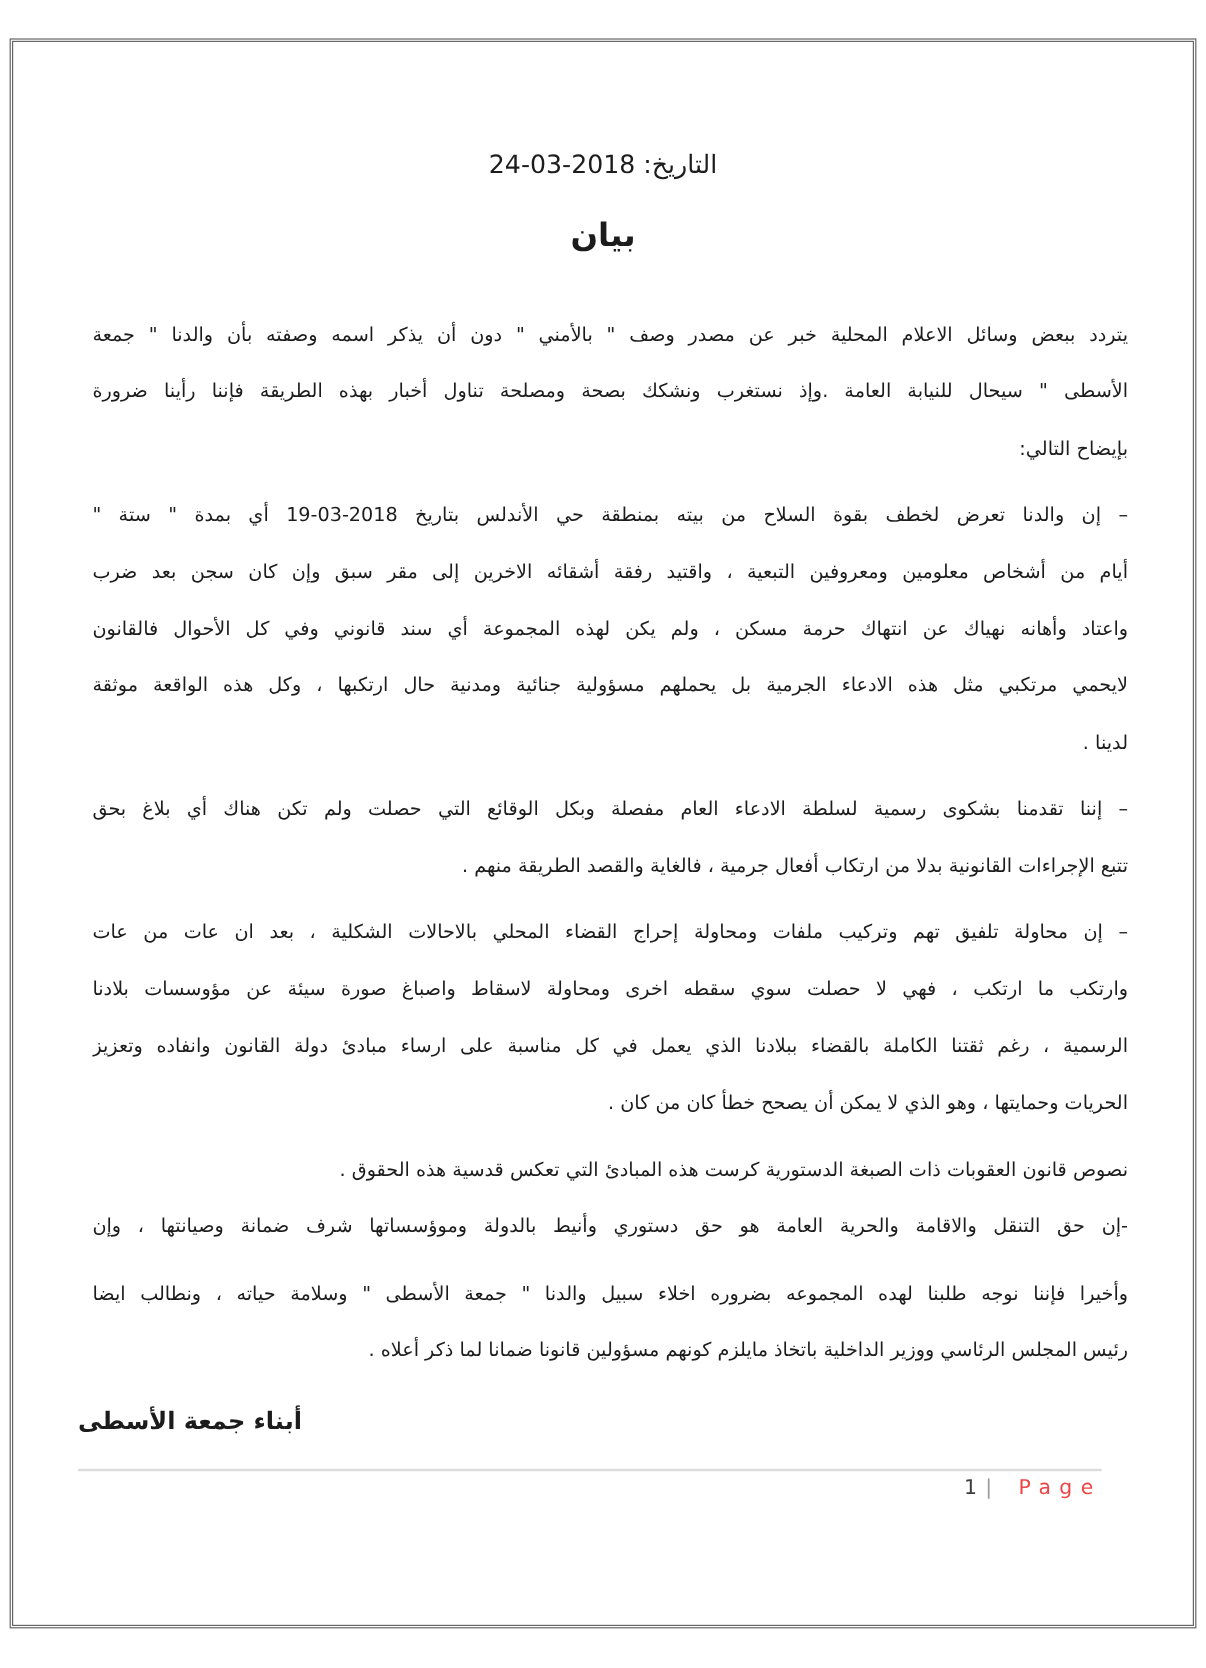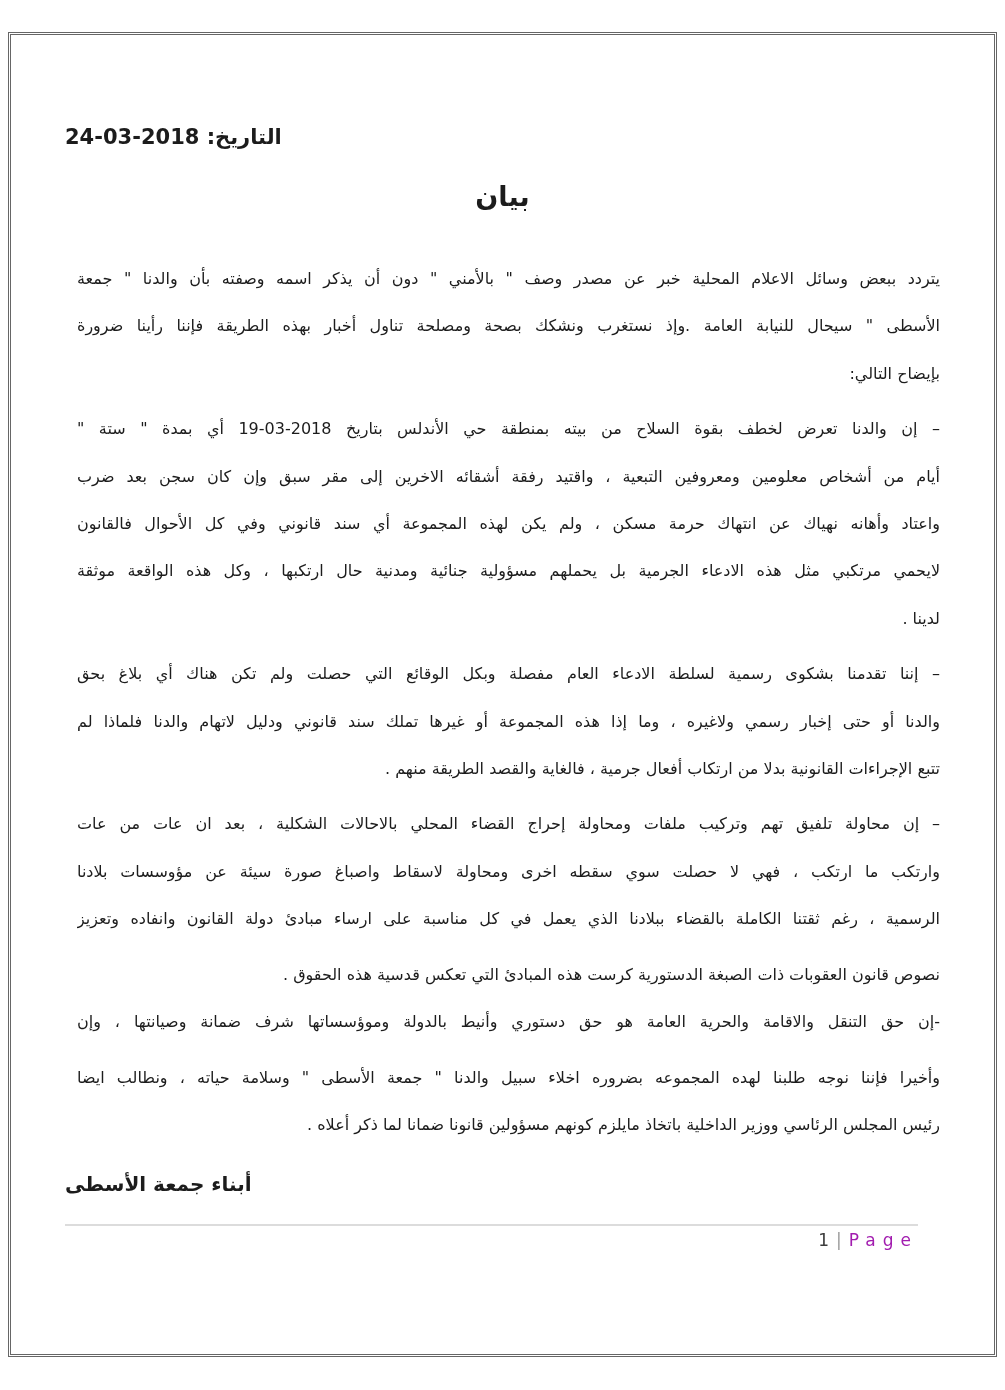--- a/index.html
+++ b/index.html
@@ -20,24 +20,24 @@
     right: 8px;
     bottom: 33px;
     border: 3px double #666666;
     box-sizing: border-box;
     padding: 85px 54px 0 54px;
     direction: rtl;
     color: #1c1c1c;
     background: #ffffff;
   }
   .date-line {
-    font-weight: 700;
+    font-weight: 400;
     font-size: 21px;
     line-height: 34px;
-    text-align: left;
+    text-align: center;
   }
   .doc-title {
     margin-top: 22px;
     text-align: center;
     font-weight: 700;
     font-size: 27px;
     line-height: 42px;
   }
   .para { margin-top: 8px; margin-left: 12px; }
   .para.first { margin-top: 37px; }
@@ -67,21 +67,21 @@
     direction: ltr;
     text-align: right;
     padding-right: 22px;
     margin-top: 2px;
     font-size: 17px;
     line-height: 24px;
     color: #9a9a9a;
   }
   .pg-num { color: #3c3c3c; }
   .pg-sep { margin: 0 7px; color: #9a9a9a; }
-  .pg-word { letter-spacing: 7px; color: #a21caf; }
+  .pg-word { letter-spacing: 7px; color: #ef4444; margin-left: 15px; }
 </style>
 </head>
 <body>
 
 <div class="page">
 
   <div class="date-line">التاريخ: 2018-03-24</div>
 
   <div class="doc-title">بيان</div>
 
@@ -94,28 +94,28 @@
   <div class="para">
     <div class="line">– إن والدنا تعرض لخطف بقوة السلاح من بيته بمنطقة حي الأندلس بتاريخ 2018-03-19 أي بمدة " ستة "</div>
     <div class="line">أيام من أشخاص معلومين ومعروفين التبعية ، واقتيد رفقة أشقائه الاخرين إلى مقر سبق وإن كان سجن بعد ضرب</div>
     <div class="line">واعتاد وأهانه نهياك عن انتهاك حرمة مسكن ، ولم يكن لهذه المجموعة أي سند قانوني وفي كل الأحوال فالقانون</div>
     <div class="line">لايحمي مرتكبي مثل هذه الادعاء الجرمية بل يحملهم مسؤولية جنائية ومدنية حال ارتكبها ، وكل هذه الواقعة موثقة</div>
     <div class="line last">لدينا .</div>
   </div>
 
   <div class="para">
     <div class="line">– إننا تقدمنا بشكوى رسمية لسلطة الادعاء العام مفصلة وبكل الوقائع التي حصلت ولم تكن هناك أي بلاغ بحق</div>
-    <div class="line">والدنا أو حتى إخبار رسمي ولاغيره ، وما إذا هذه المجموعة أو غيرها تملك سند قانوني ودليل لاتهام والدنا فلماذا لم</div>
     <div class="line last">تتبع الإجراءات القانونية بدلا من ارتكاب أفعال جرمية ، فالغاية والقصد الطريقة منهم .</div>
   </div>
 
   <div class="para">
     <div class="line">– إن محاولة تلفيق تهم وتركيب ملفات ومحاولة إحراج القضاء المحلي بالاحالات الشكلية ، بعد ان عات من عات</div>
     <div class="line">وارتكب ما ارتكب ، فهي لا حصلت سوي سقطه اخرى ومحاولة لاسقاط واصباغ صورة سيئة عن مؤوسسات بلادنا</div>
     <div class="line">الرسمية ، رغم ثقتنا الكاملة بالقضاء ببلادنا الذي يعمل في كل مناسبة على ارساء مبادئ دولة القانون وانفاده وتعزيز</div>
+    <div class="line last">الحريات وحمايتها ، وهو الذي لا يمكن أن يصحح خطأ كان من كان .</div>
   </div>
 
   <div class="para">
     <div class="line last">نصوص قانون العقوبات ذات الصبغة الدستورية كرست هذه المبادئ التي تعكس قدسية هذه الحقوق .</div>
     <div class="line">-إن حق التنقل والاقامة والحرية العامة هو حق دستوري وأنيط بالدولة وموؤسساتها شرف ضمانة وصيانتها ، وإن</div>
   </div>
 
   <div class="para">
     <div class="line">وأخيرا فإننا نوجه طلبنا لهده المجموعه بضروره اخلاء سبيل والدنا " جمعة الأسطى " وسلامة حياته ، ونطالب ايضا</div>
     <div class="line last">رئيس المجلس الرئاسي ووزير الداخلية باتخاذ مايلزم كونهم مسؤولين قانونا ضمانا لما ذكر أعلاه .</div>

